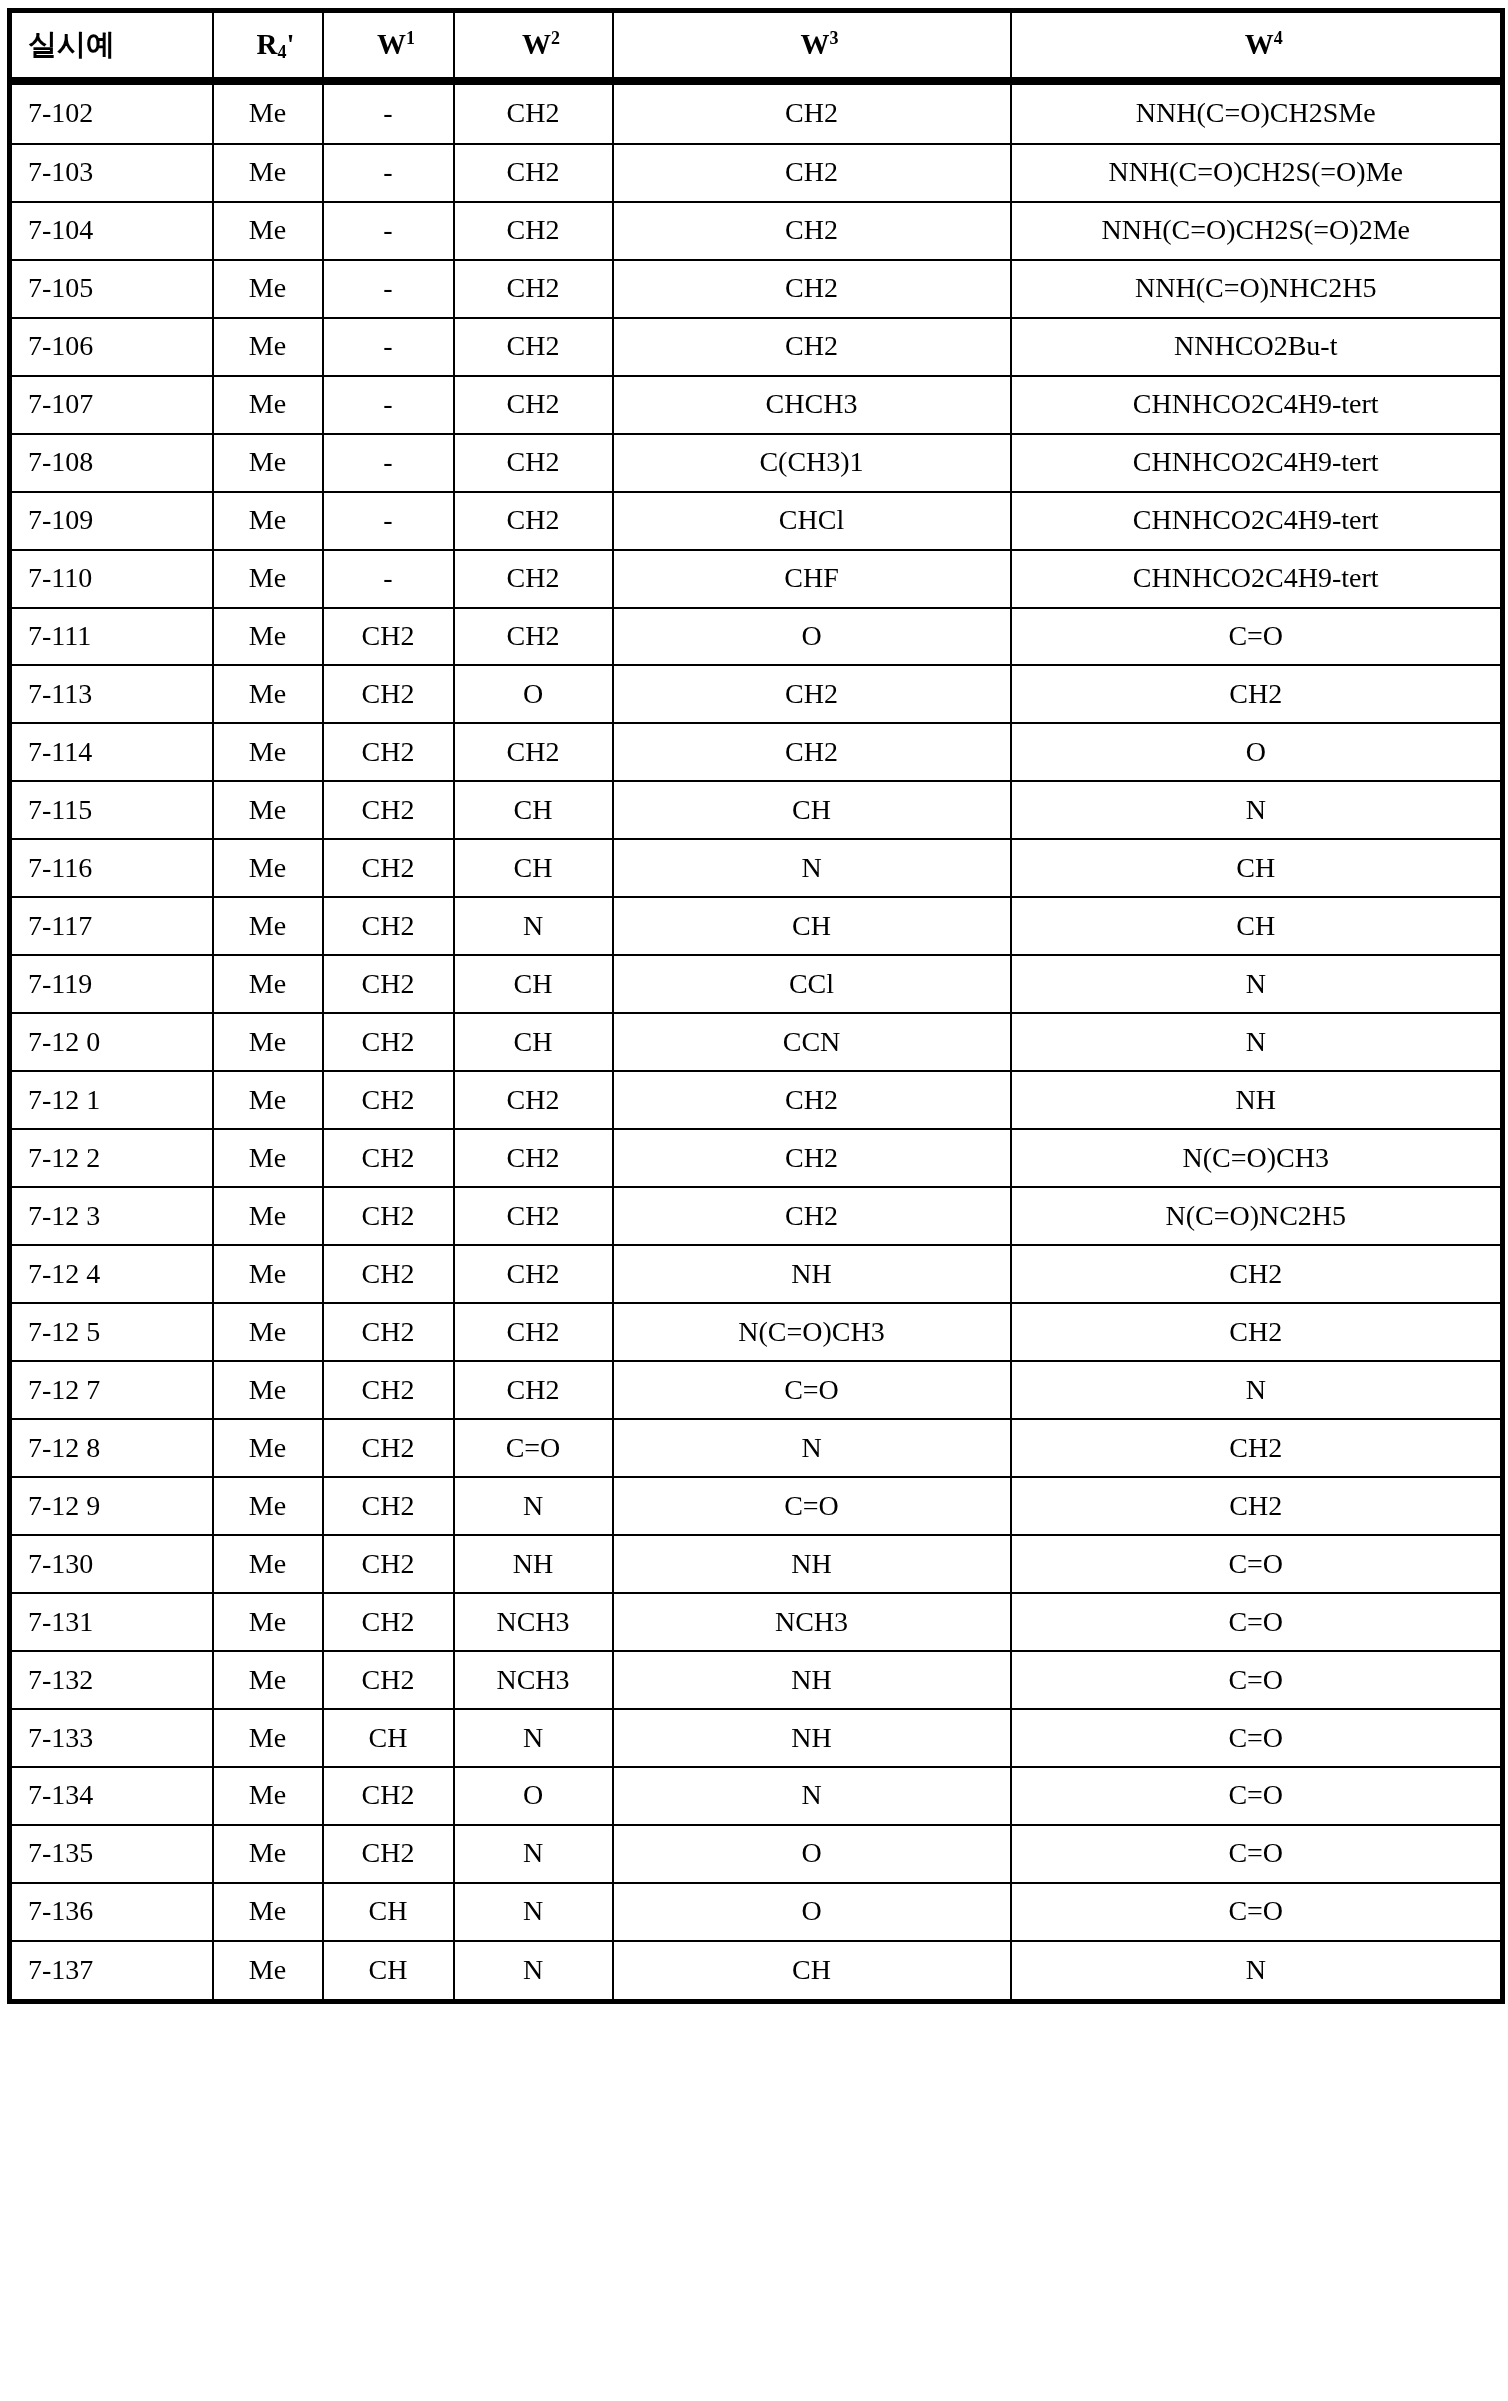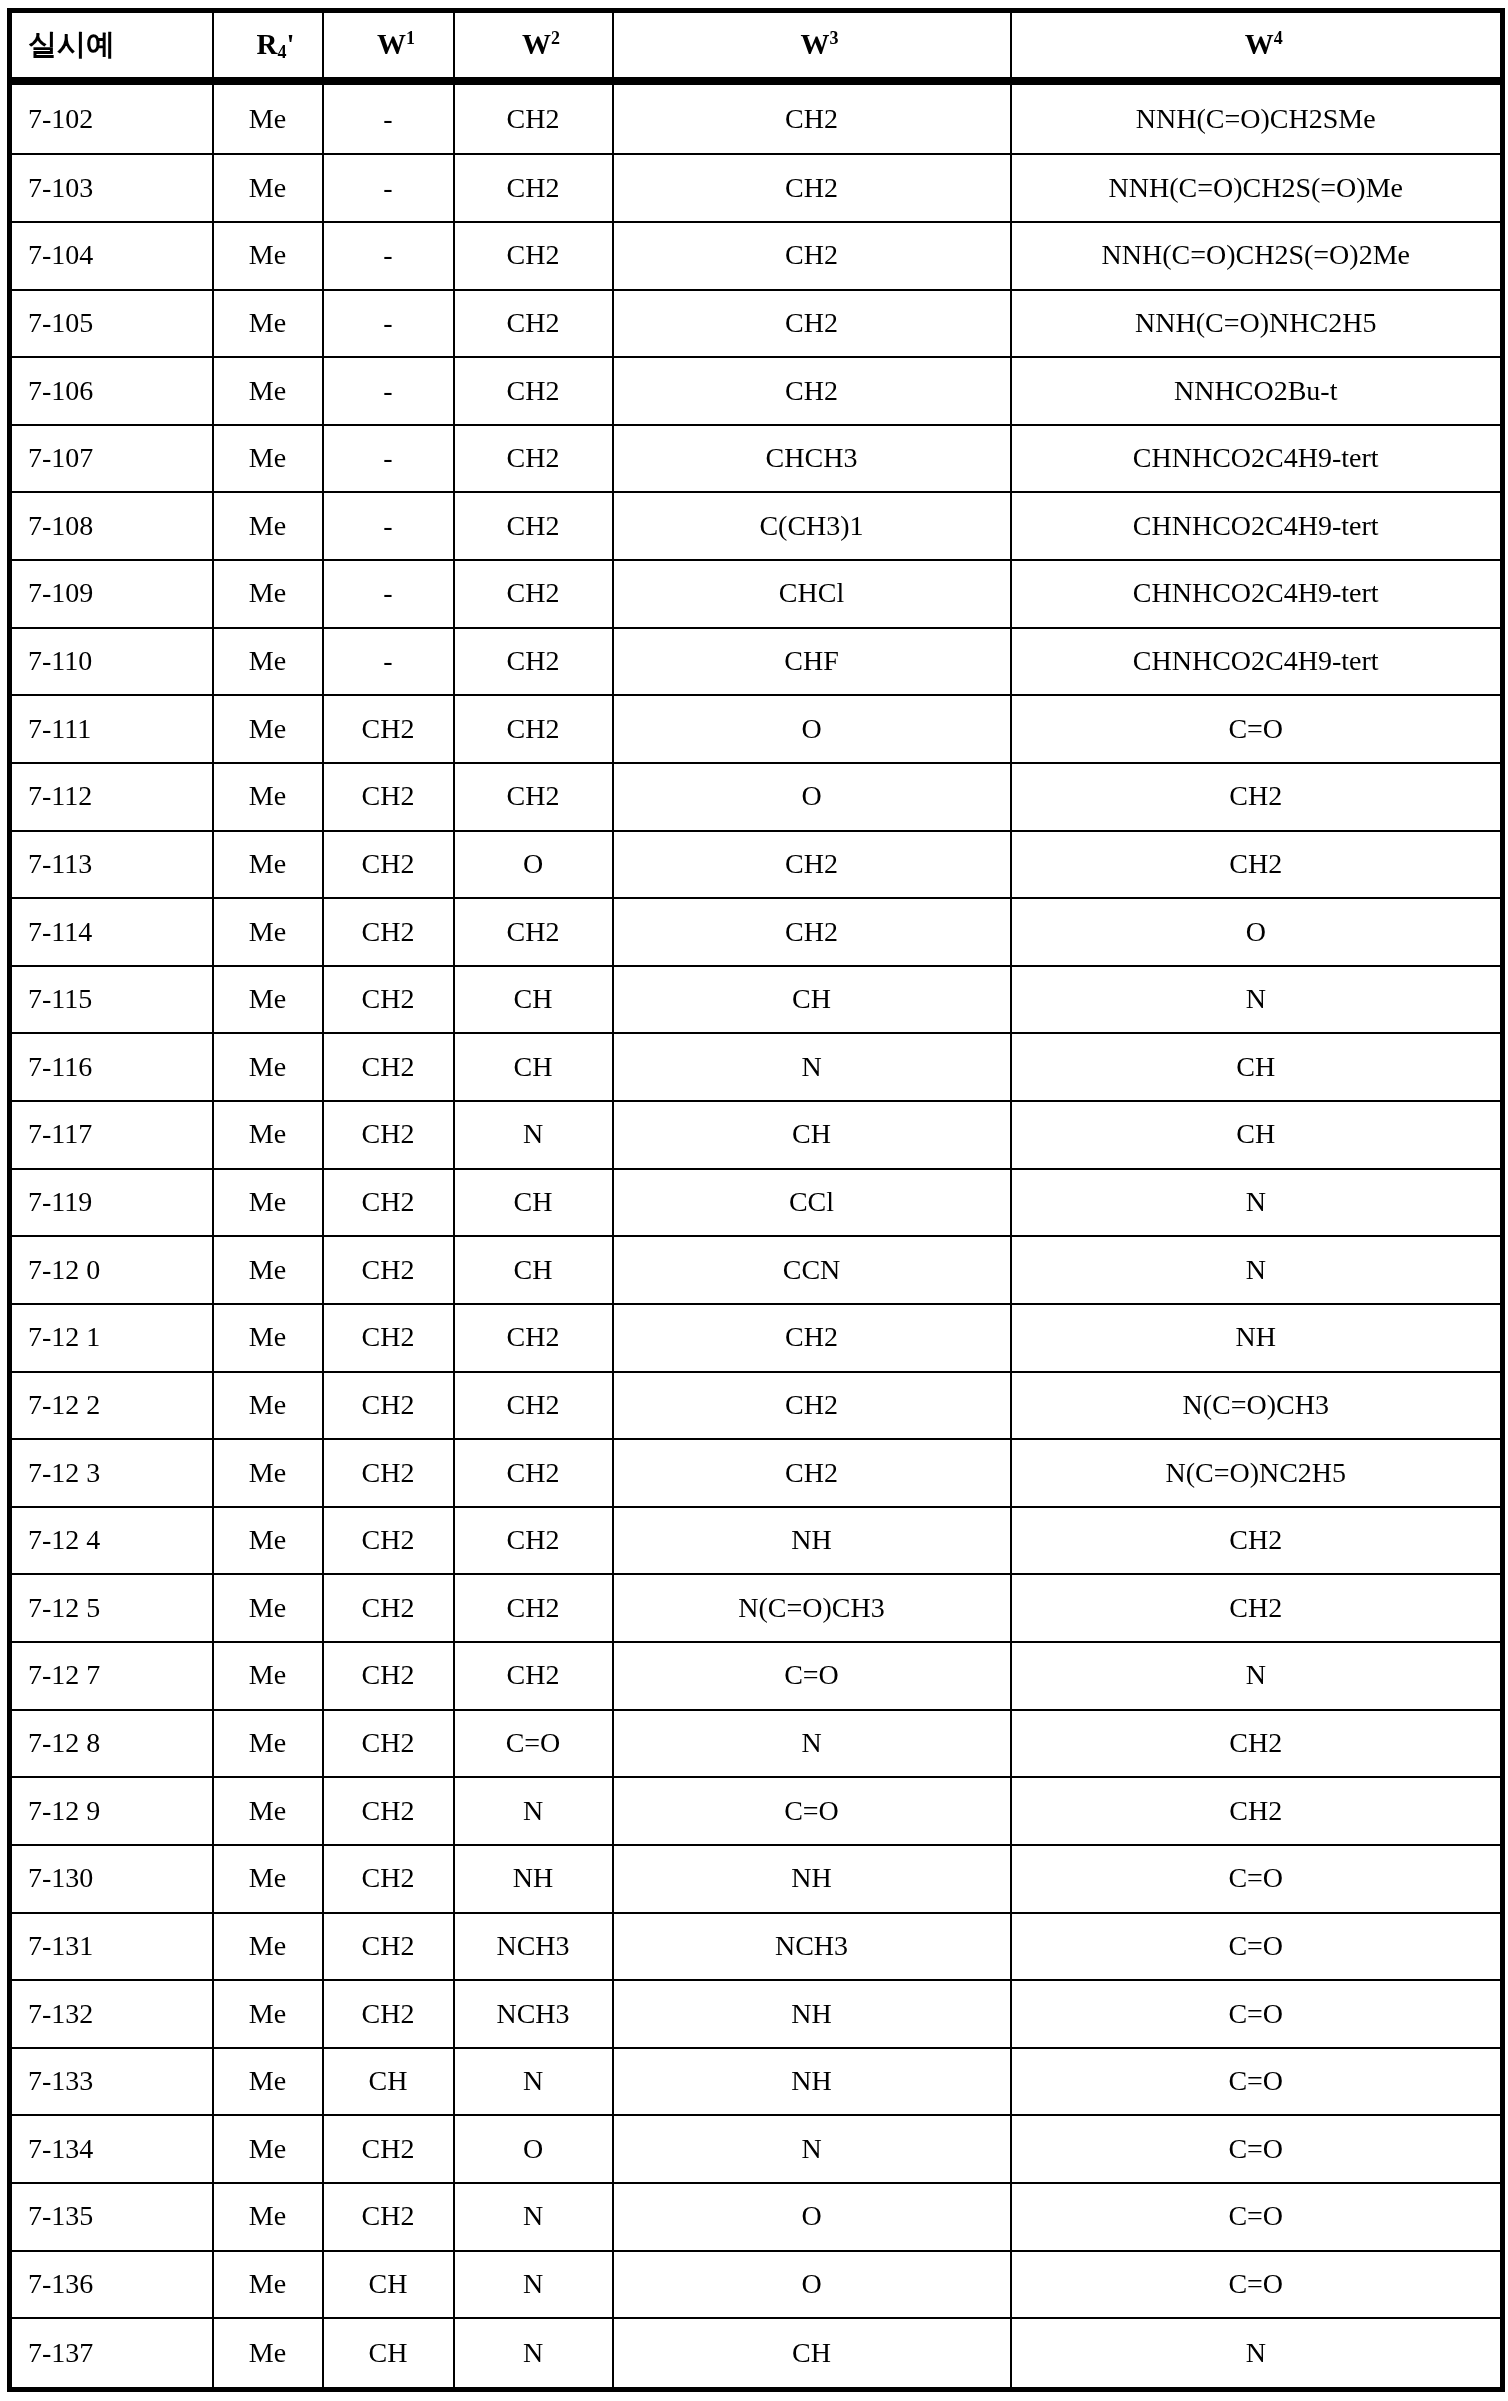--- a/index.html
+++ b/index.html
@@ -16,21 +16,21 @@
   }
   .sheet {
     position: absolute;
     left: 7px;
     top: 8px;
   }
   table.compound {
     border-collapse: collapse;
     table-layout: fixed;
     width: 1496px;
-    height: 2384px;
+    height: 1996px;
     border: 5.3px solid #000000;
     background: #ffffff;
   }
   table.compound th,
   table.compound td {
     border: 2.7px solid #000000;
     font-size: 28px;
     line-height: 1.1;
     text-align: center;
     vertical-align: middle;
@@ -166,28 +166,20 @@
         </tr>
         <tr>
           <td>7-111</td>
           <td>Me</td>
           <td>CH2</td>
           <td>CH2</td>
           <td>O</td>
           <td>C=O</td>
         </tr>
         <tr>
-          <td>7-112</td>
-          <td>Me</td>
-          <td>CH2</td>
-          <td>CH2</td>
-          <td>O</td>
-          <td>CH2</td>
-        </tr>
-        <tr>
           <td>7-113</td>
           <td>Me</td>
           <td>CH2</td>
           <td>O</td>
           <td>CH2</td>
           <td>CH2</td>
         </tr>
         <tr>
           <td>7-114</td>
           <td>Me</td>

